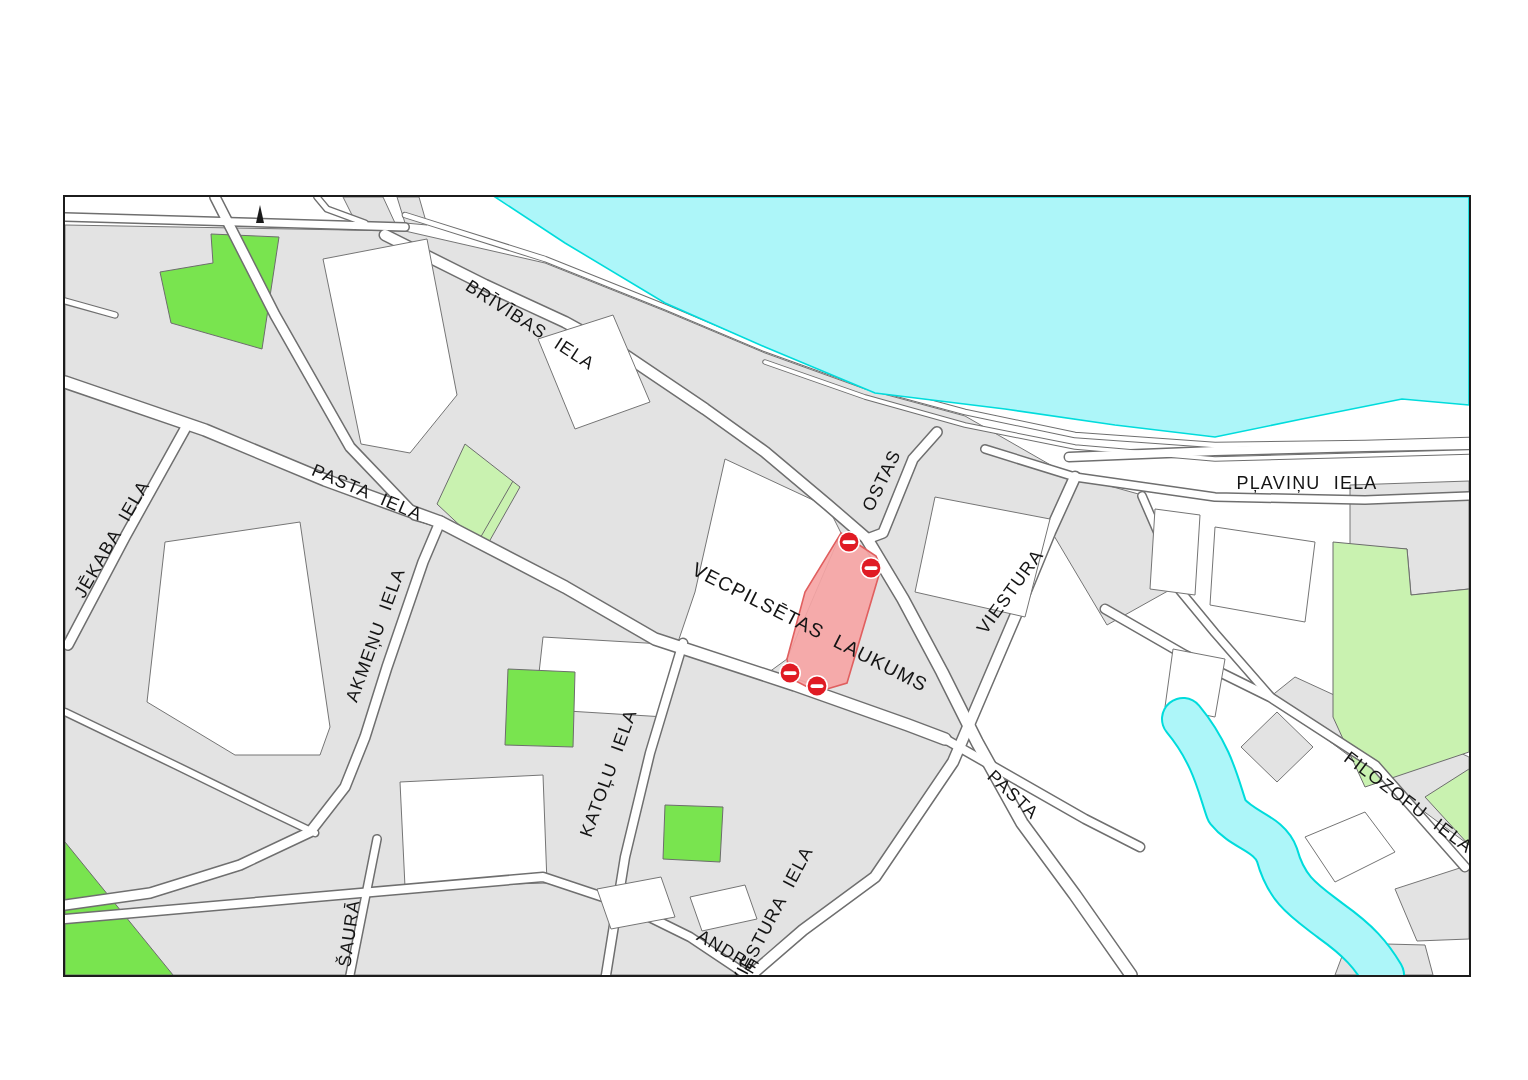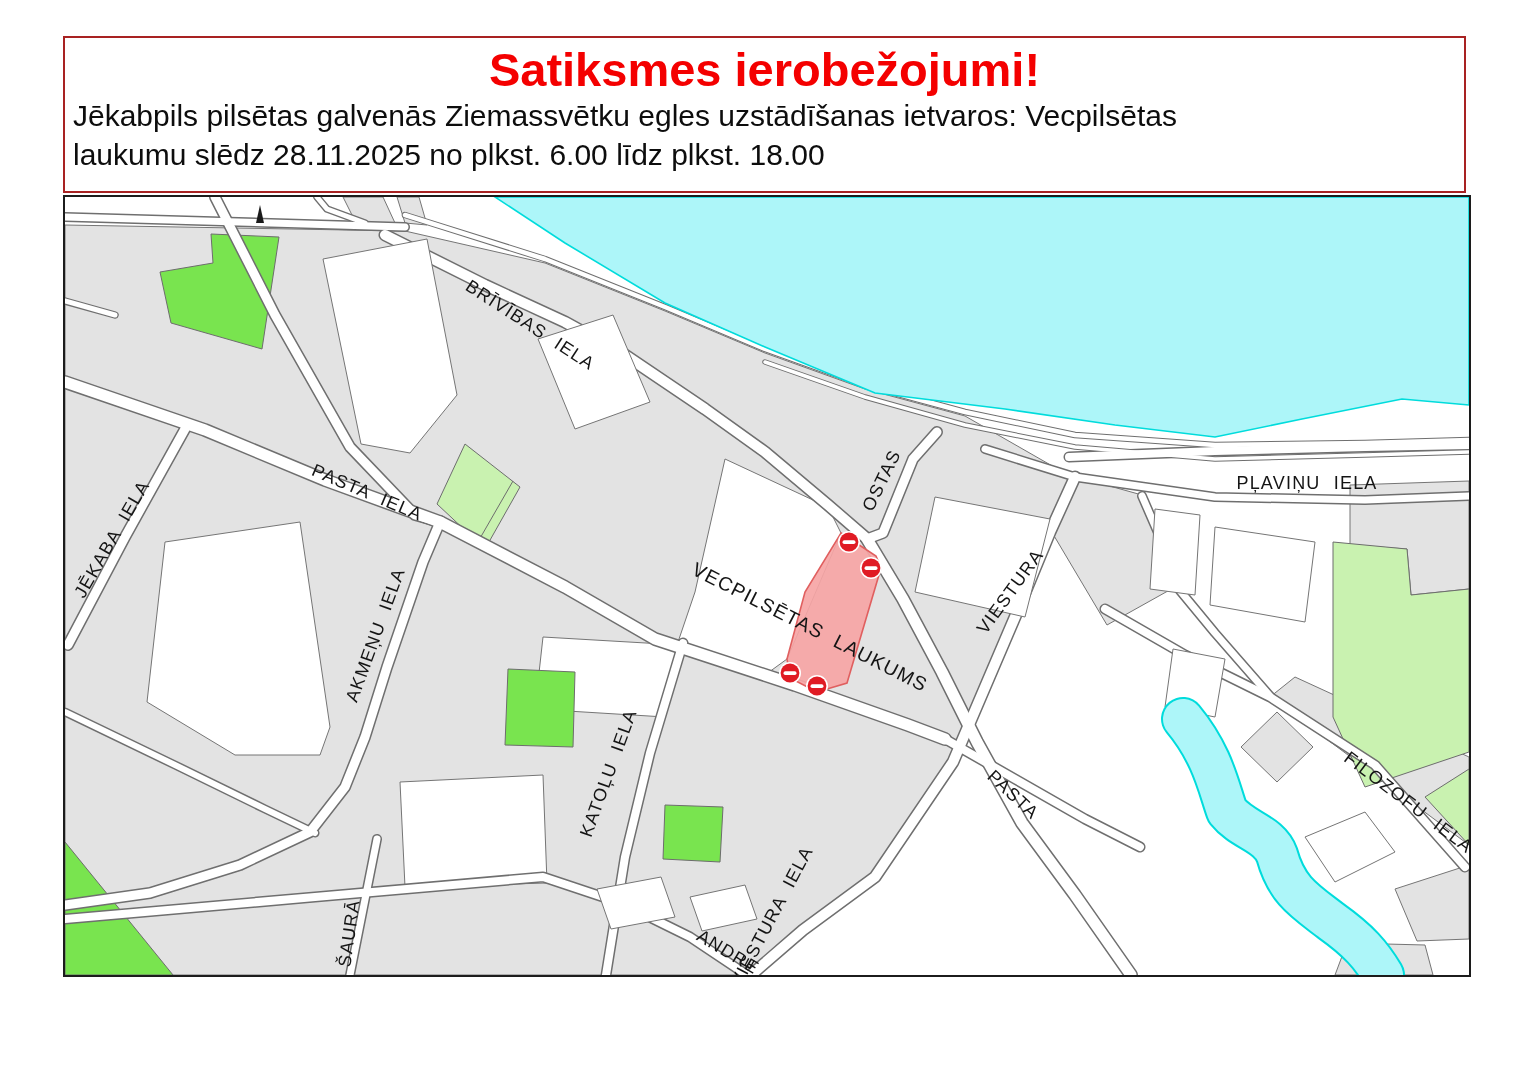--- a/index.html
+++ b/index.html
@@ -28,25 +28,20 @@
   .lbl{font-family:"Liberation Sans",sans-serif;font-size:18px;fill:#141414;
        letter-spacing:1.2px;word-spacing:7px;text-anchor:middle;}
   .lbl-lg{font-size:19.5px;}
   .spike{fill:#1a1a1a;}
 </style>
 </head>
 <body>
 
 <div class="page">
 
-  <div class="notice">
-    <div class="notice-title">Satiksmes ierobežojumi!</div>
-    <div class="notice-body">Jēkabpils pilsētas galvenās Ziemassvētku egles uzstādīšanas ietvaros: Vecpilsētas</div>
-    <div class="notice-body">laukumu slēdz 28.11.2025 no plkst. 6.00 līdz plkst. 18.00</div>
-  </div>
 
   <div class="map-wrap">
   <svg width="1404" height="778" viewBox="0 0 1404 778">
 
     <defs>
       <path id="rT1" d="M0,20 L340,30"></path>
       <path id="rStubL" d="M0,104 L50,118"></path>
       <path id="rStubT" d="M252,0 L262,12 L300,26"></path>
       <path id="rShoreTop" d="M340,18 L480,62 L600,110 L700,152 L800,188 L900,215 L1010,238 L1150,248 L1300,246 L1404,243"></path>
       <path id="rShore2" d="M700,165 L800,200 L900,228 L1010,250 L1150,262 L1300,258 L1404,255"></path>

